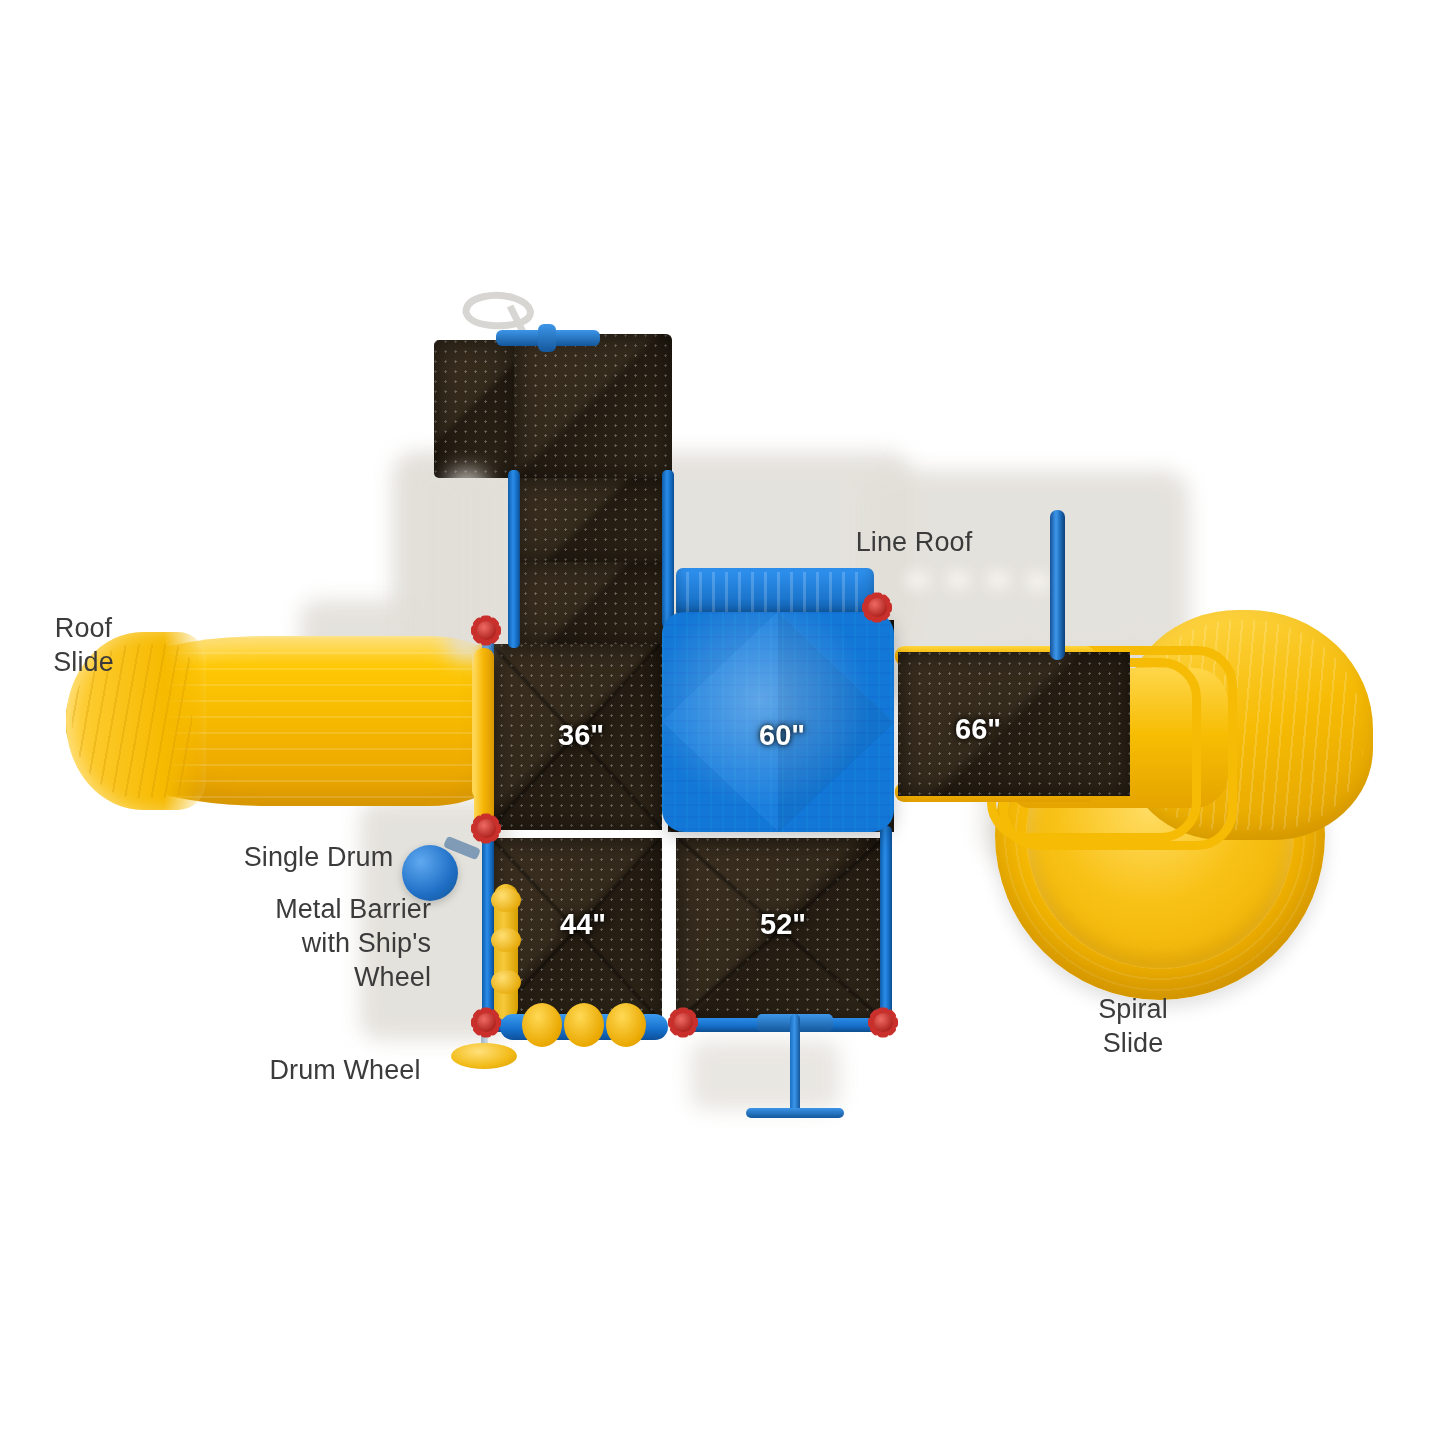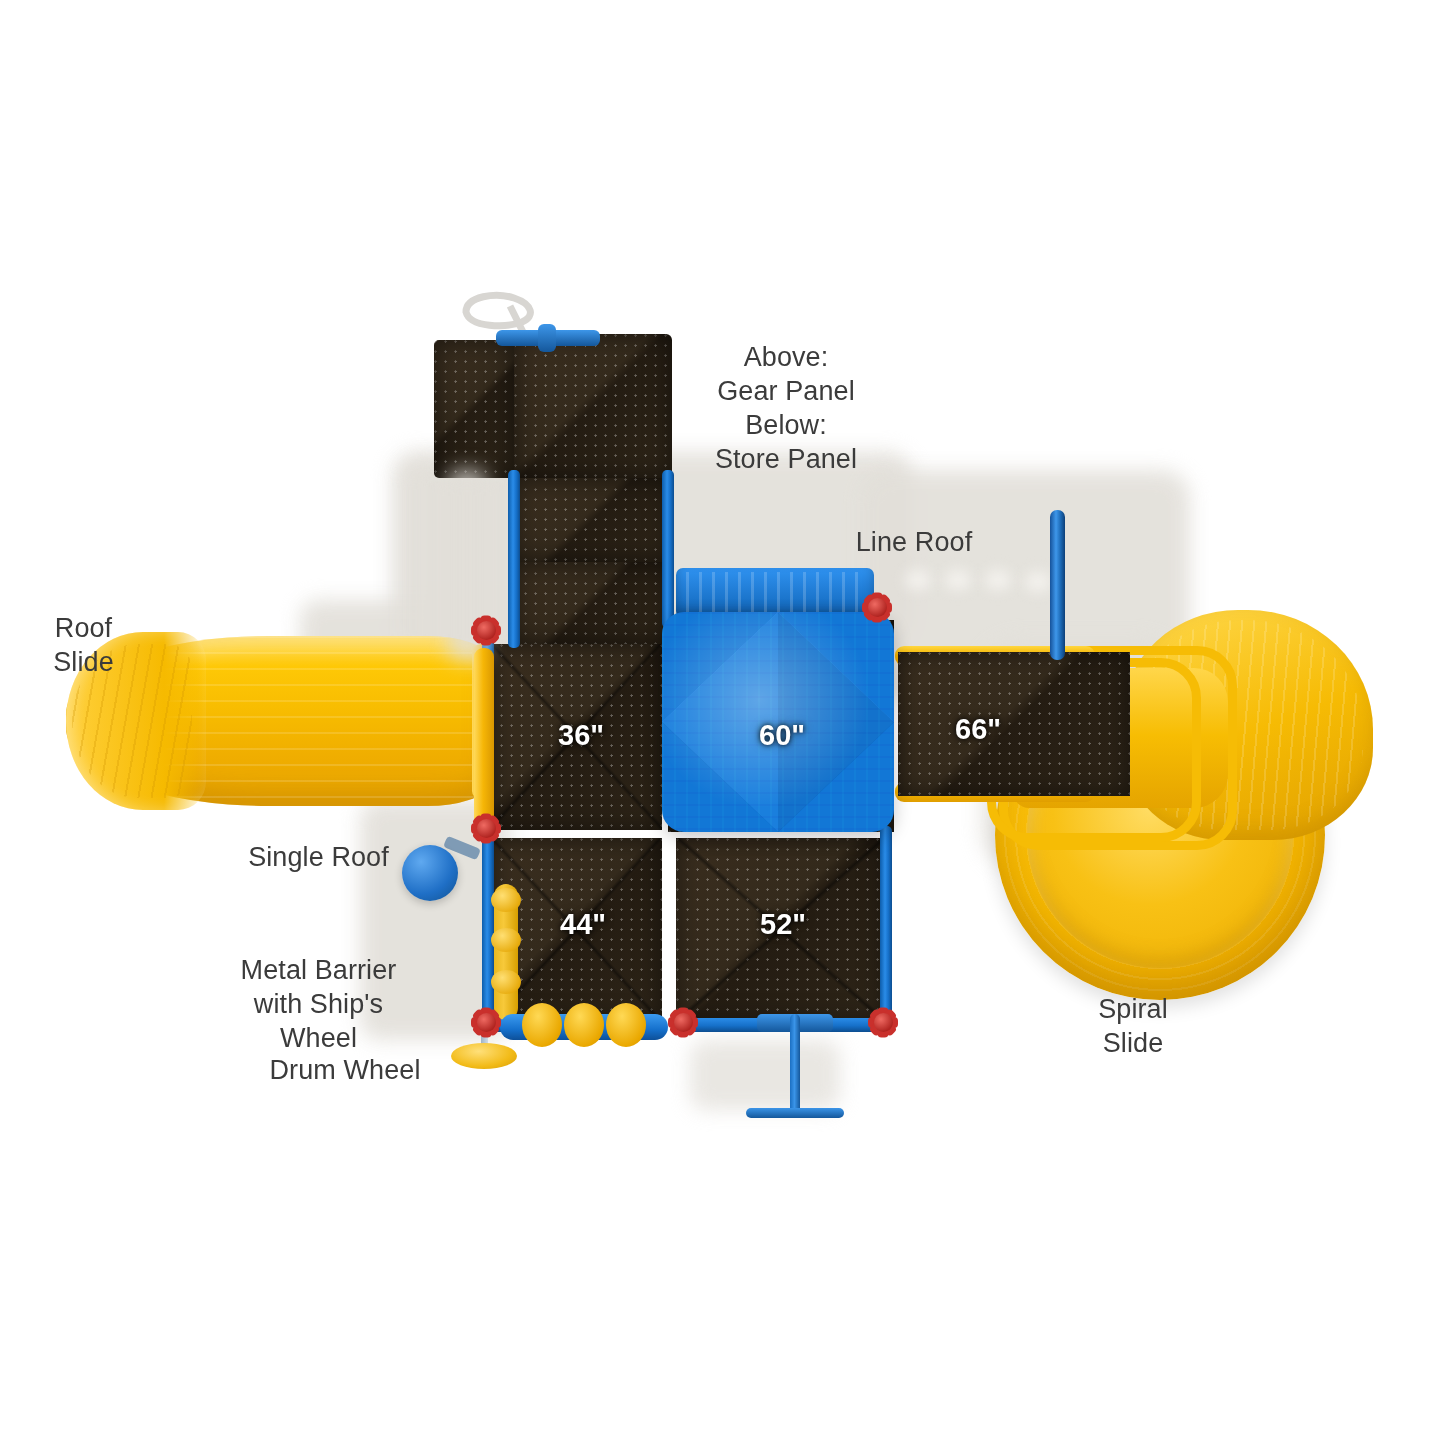--- a/index.html
+++ b/index.html
@@ -304,33 +304,29 @@
     <div class="foot"></div>
   </div>
 
   <div class="dim" style="left:558px;top:719px;">36"</div>
   <div class="dim" style="left:759px;top:719px;">60"</div>
   <div class="dim" style="left:955px;top:713px;">66"</div>
   <div class="dim" style="left:560px;top:908px;">44"</div>
   <div class="dim" style="left:760px;top:908px;">52"</div>
 
 
-  <div class="lbl" style="left:666px;top:340px;width:240px;">Above:
-Gear Panel
-Below:
-Store Panel</div>
 
   <div class="lbl" style="left:824px;top:525px;width:180px;">Line Roof</div>
 
   <div class="lbl" style="left:6px;top:611px;width:155px;">Roof
 Slide</div>
 
-  <div class="lbl" style="left:206px;top:840px;width:225px;">Single Roof</div>
-
-  <div class="lbl" style="left:206px;top:953px;width:225px;">Metal Barrier
+  <div class="lbl" style="left:206px;top:840px;width:225px;">Single Drum</div>
+
+  <div class="lbl" style="left:206px;top:892px;width:225px;text-align:right;">Metal Barrier
 with Ship's
 Wheel</div>
 
   <div class="lbl" style="left:250px;top:1053px;width:190px;">Drum Wheel</div>
 
 
 
   <div class="lbl" style="left:1038px;top:992px;width:190px;">Spiral
 Slide</div>
 

